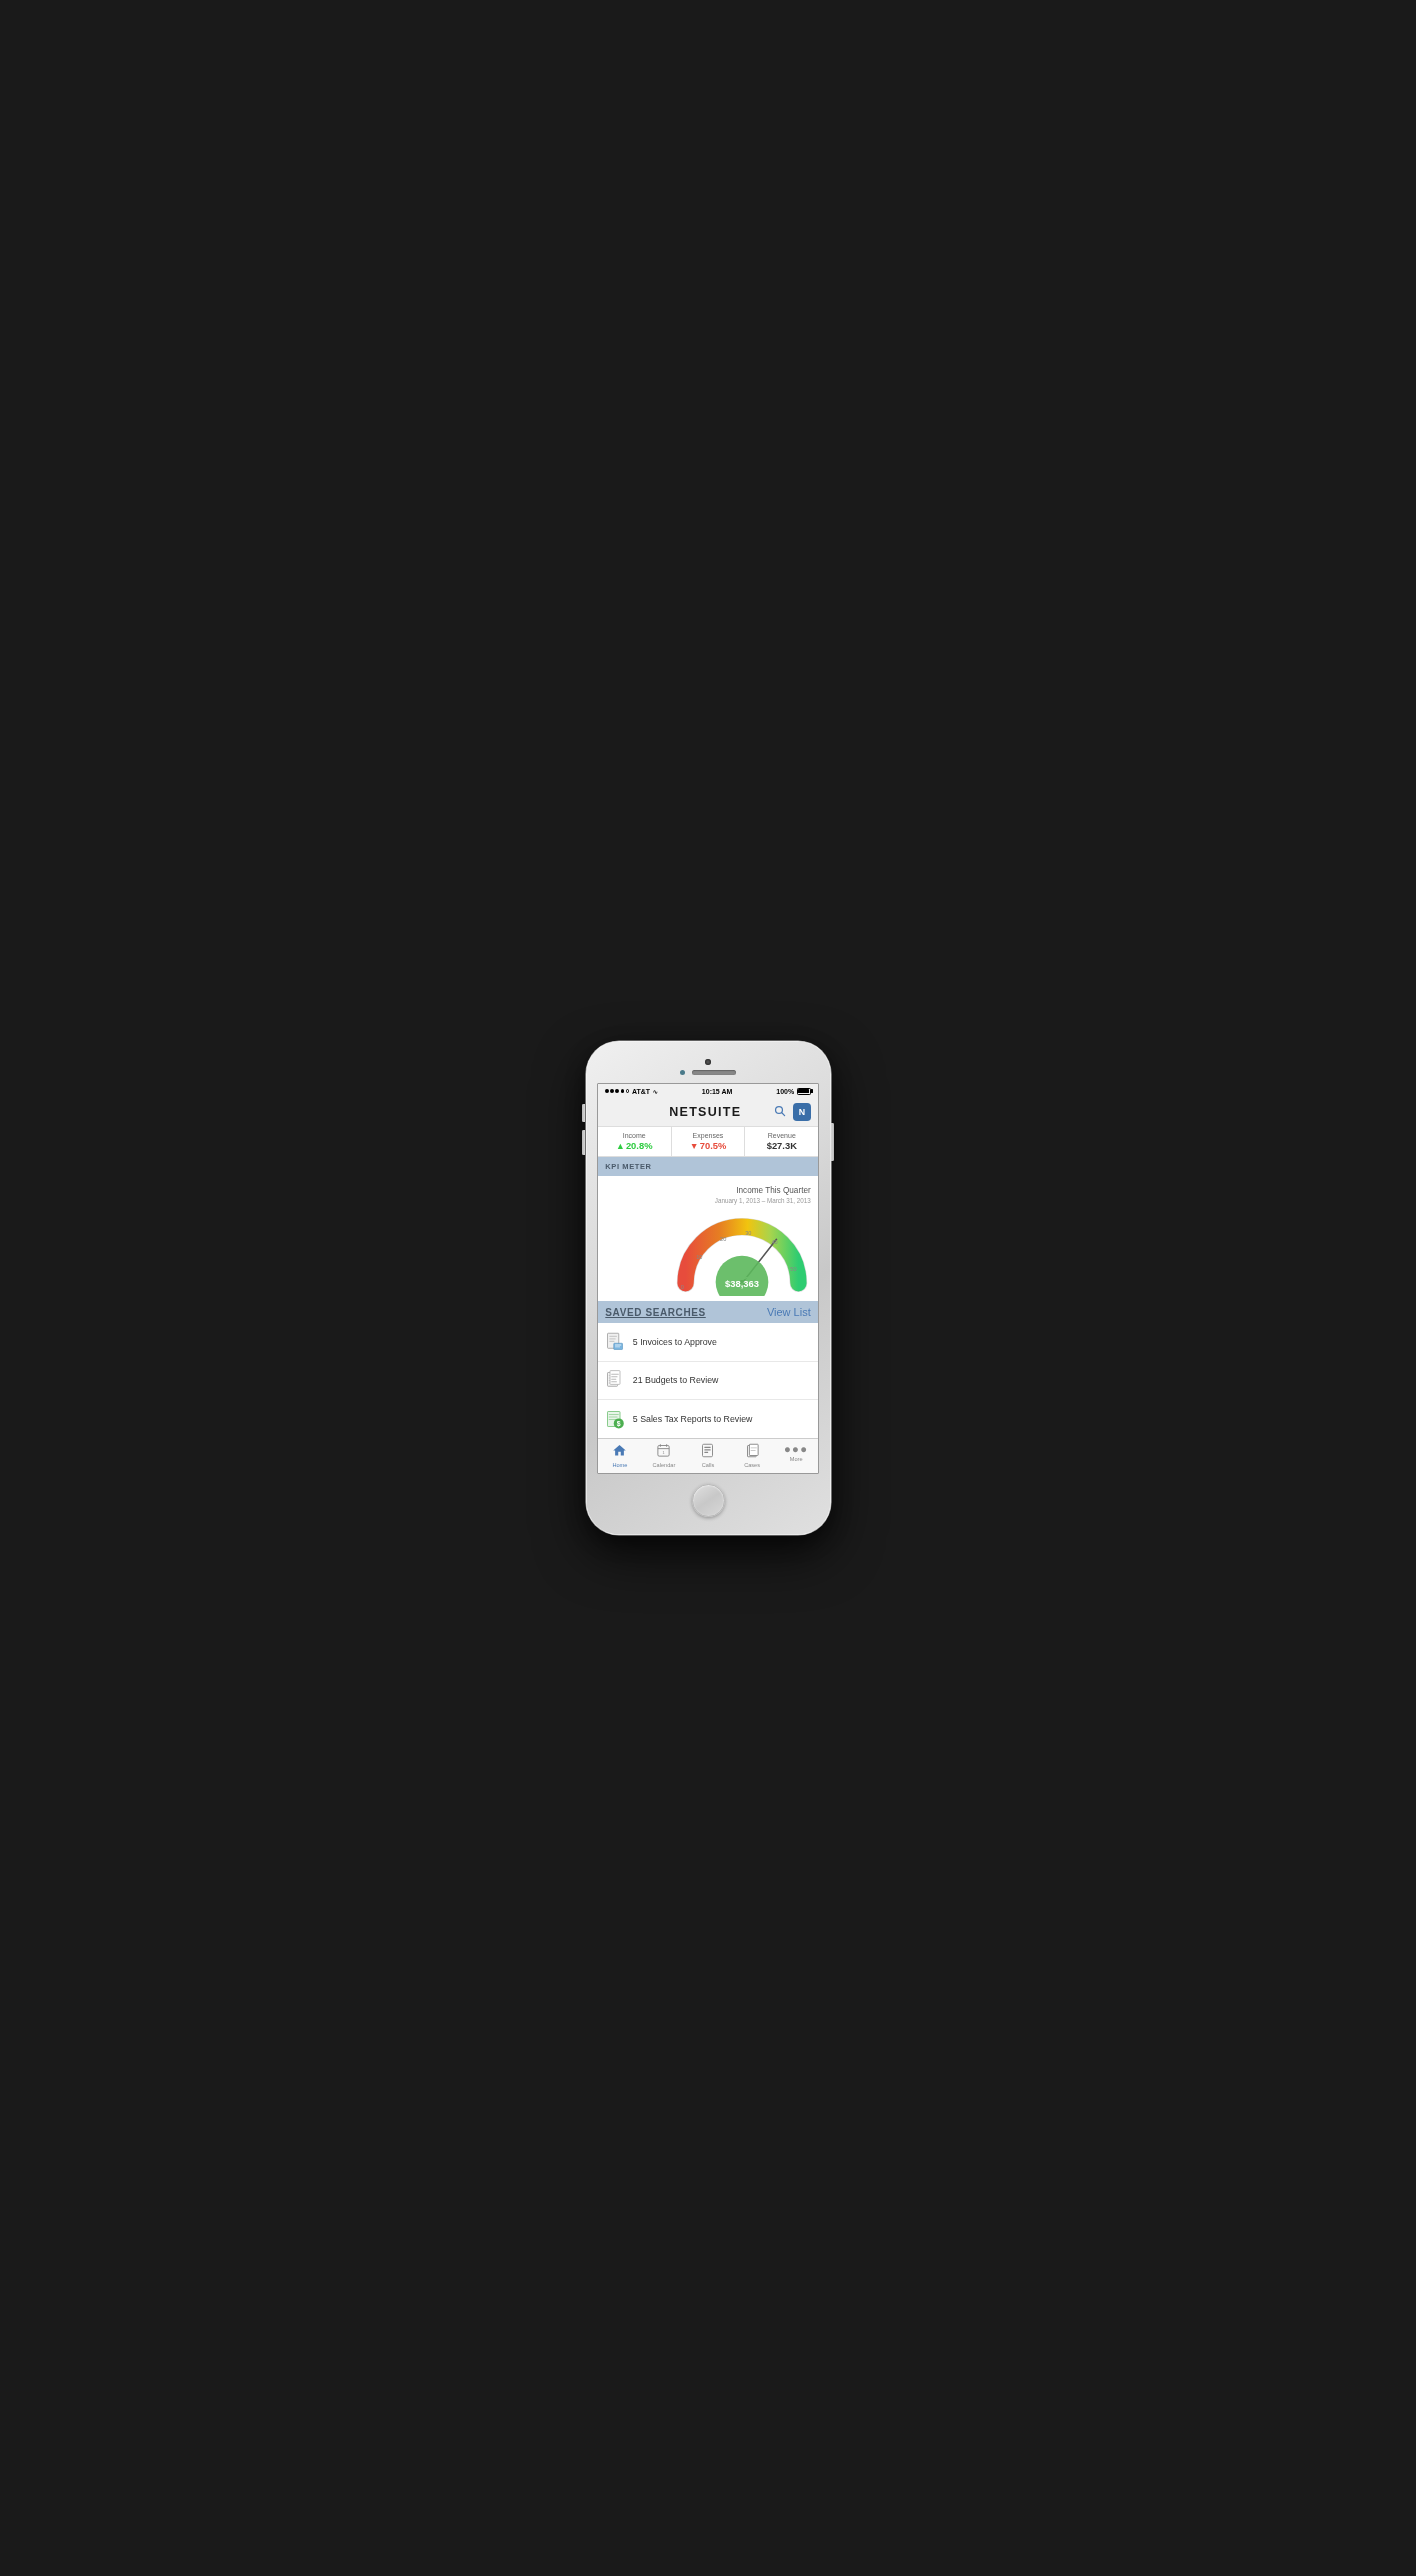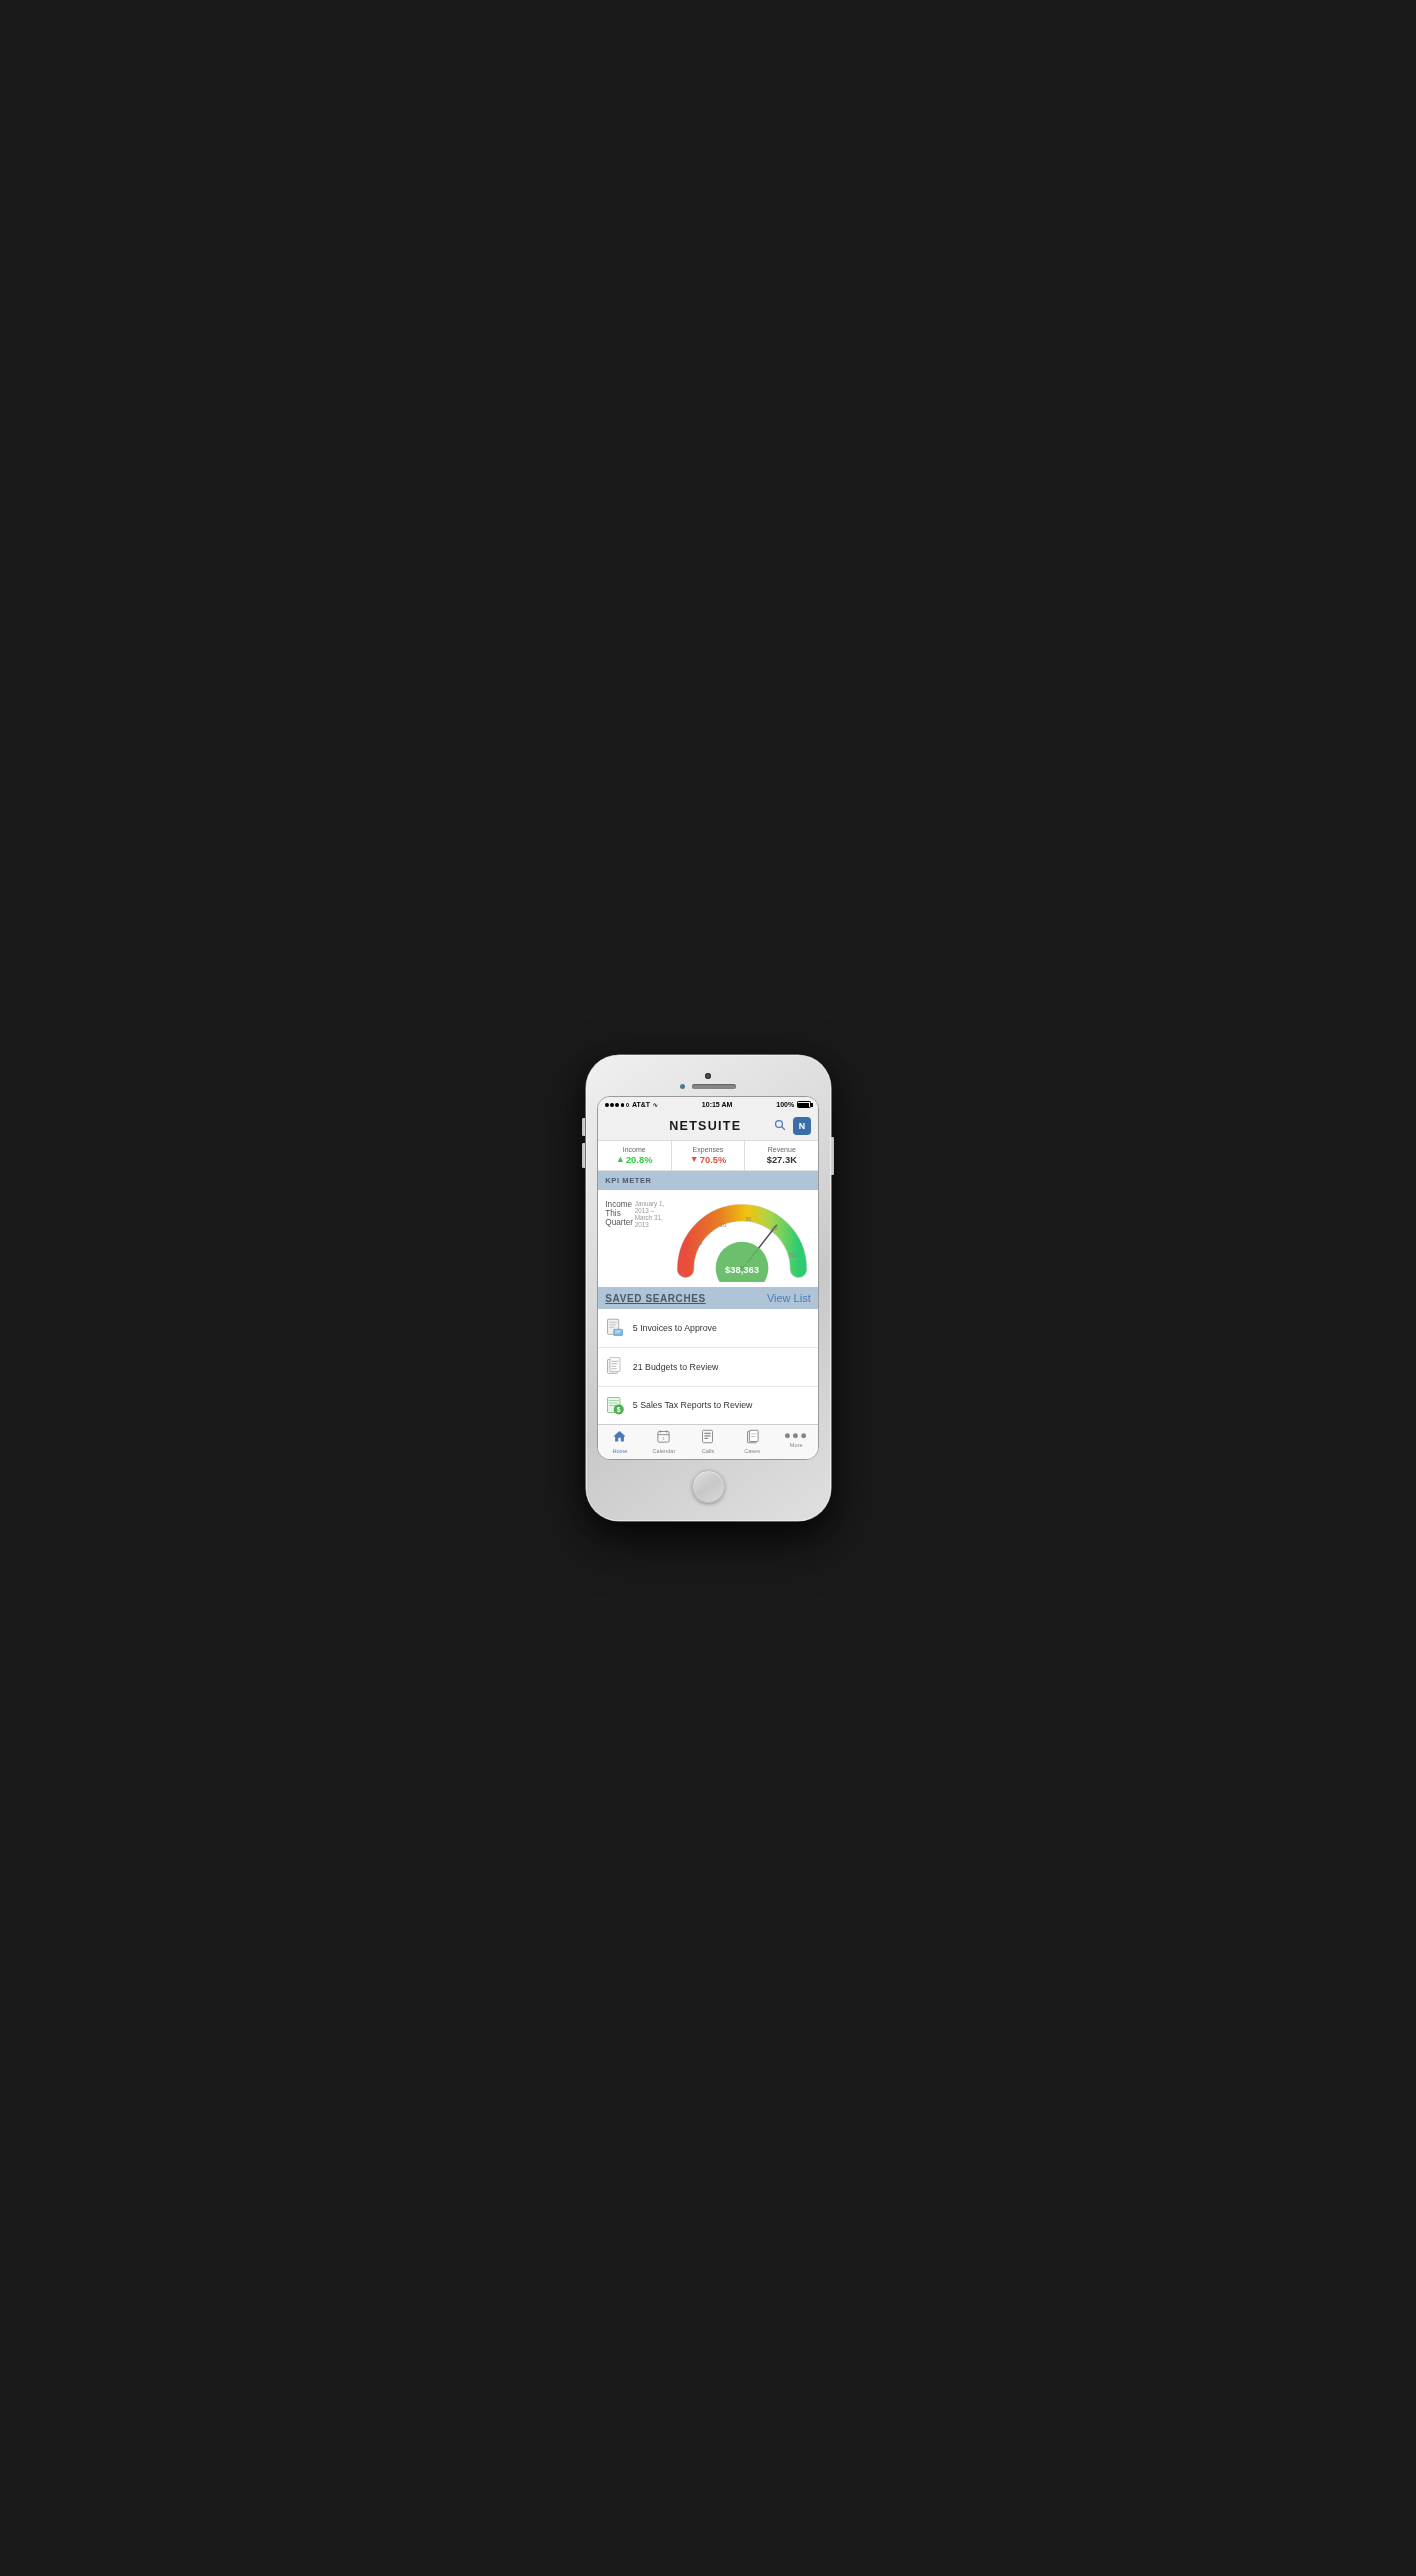--- a/index.html
+++ b/index.html
@@ -57,21 +57,21 @@
       width: 44px;
       height: 5px;
       background: #888;
       border-radius: 2.5px;
       box-shadow: inset 0 0.6px 1.3px rgba(0,0,0,0.5);
     }
 
     
     .phone-screen {
       background: #f7f7f7;
-      border-radius: 13px;
+      border-radius: 1px;
       overflow: hidden;
       border: 0.6px solid #999;
     }
 
     
     .status-bar {
       background: #f0f0f0;
       display: flex;
       justify-content: space-between;
       align-items: center;
@@ -193,21 +193,22 @@
       font-weight: 700;
       color: #4a5a6a;
       letter-spacing: 0.6px;
       text-transform: uppercase;
     }
 
     .meter-container {
       background: white;
       padding: 10px 7.5px 12.5px;
       display: flex;
-      align-items: flex-start;
+      flex-direction: column;
+      align-items: flex-end;
     }
     .meter-title {
       font-size: 8.2px;
       color: #555;
       margin-bottom: 1.3px;
     }
     .meter-subtitle {
       font-size: 6.3px;
       color: #999;
       margin-bottom: 10px;

